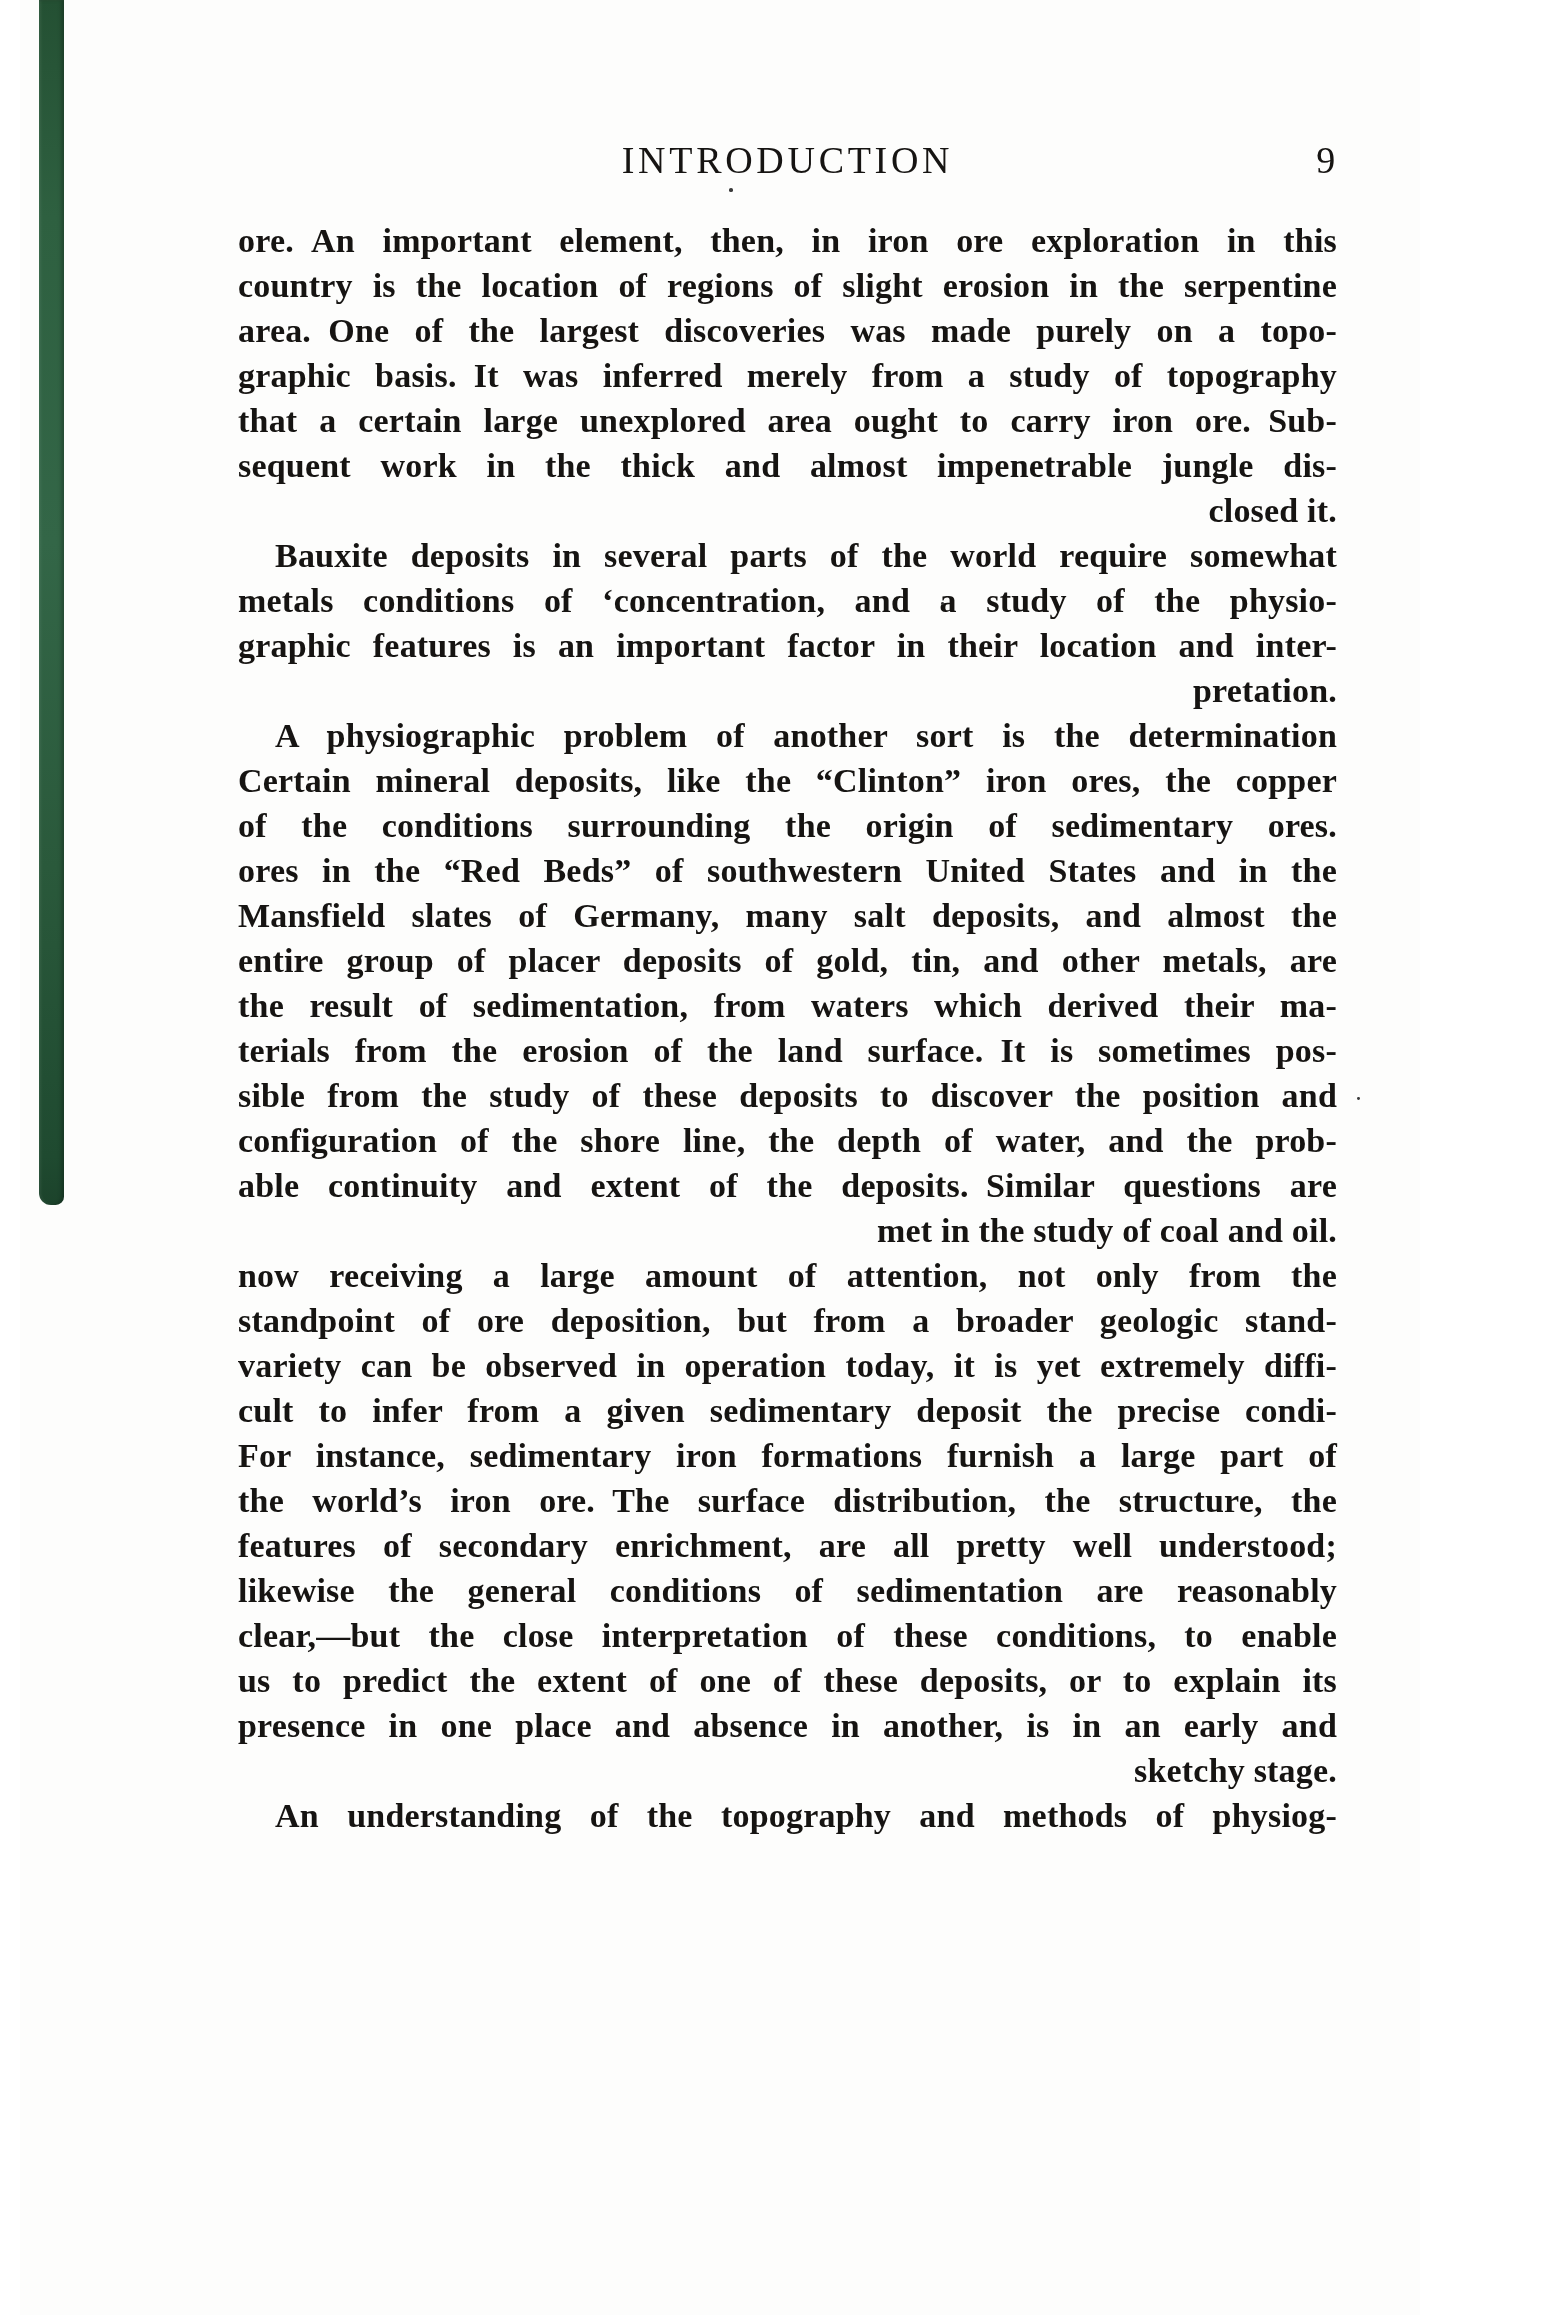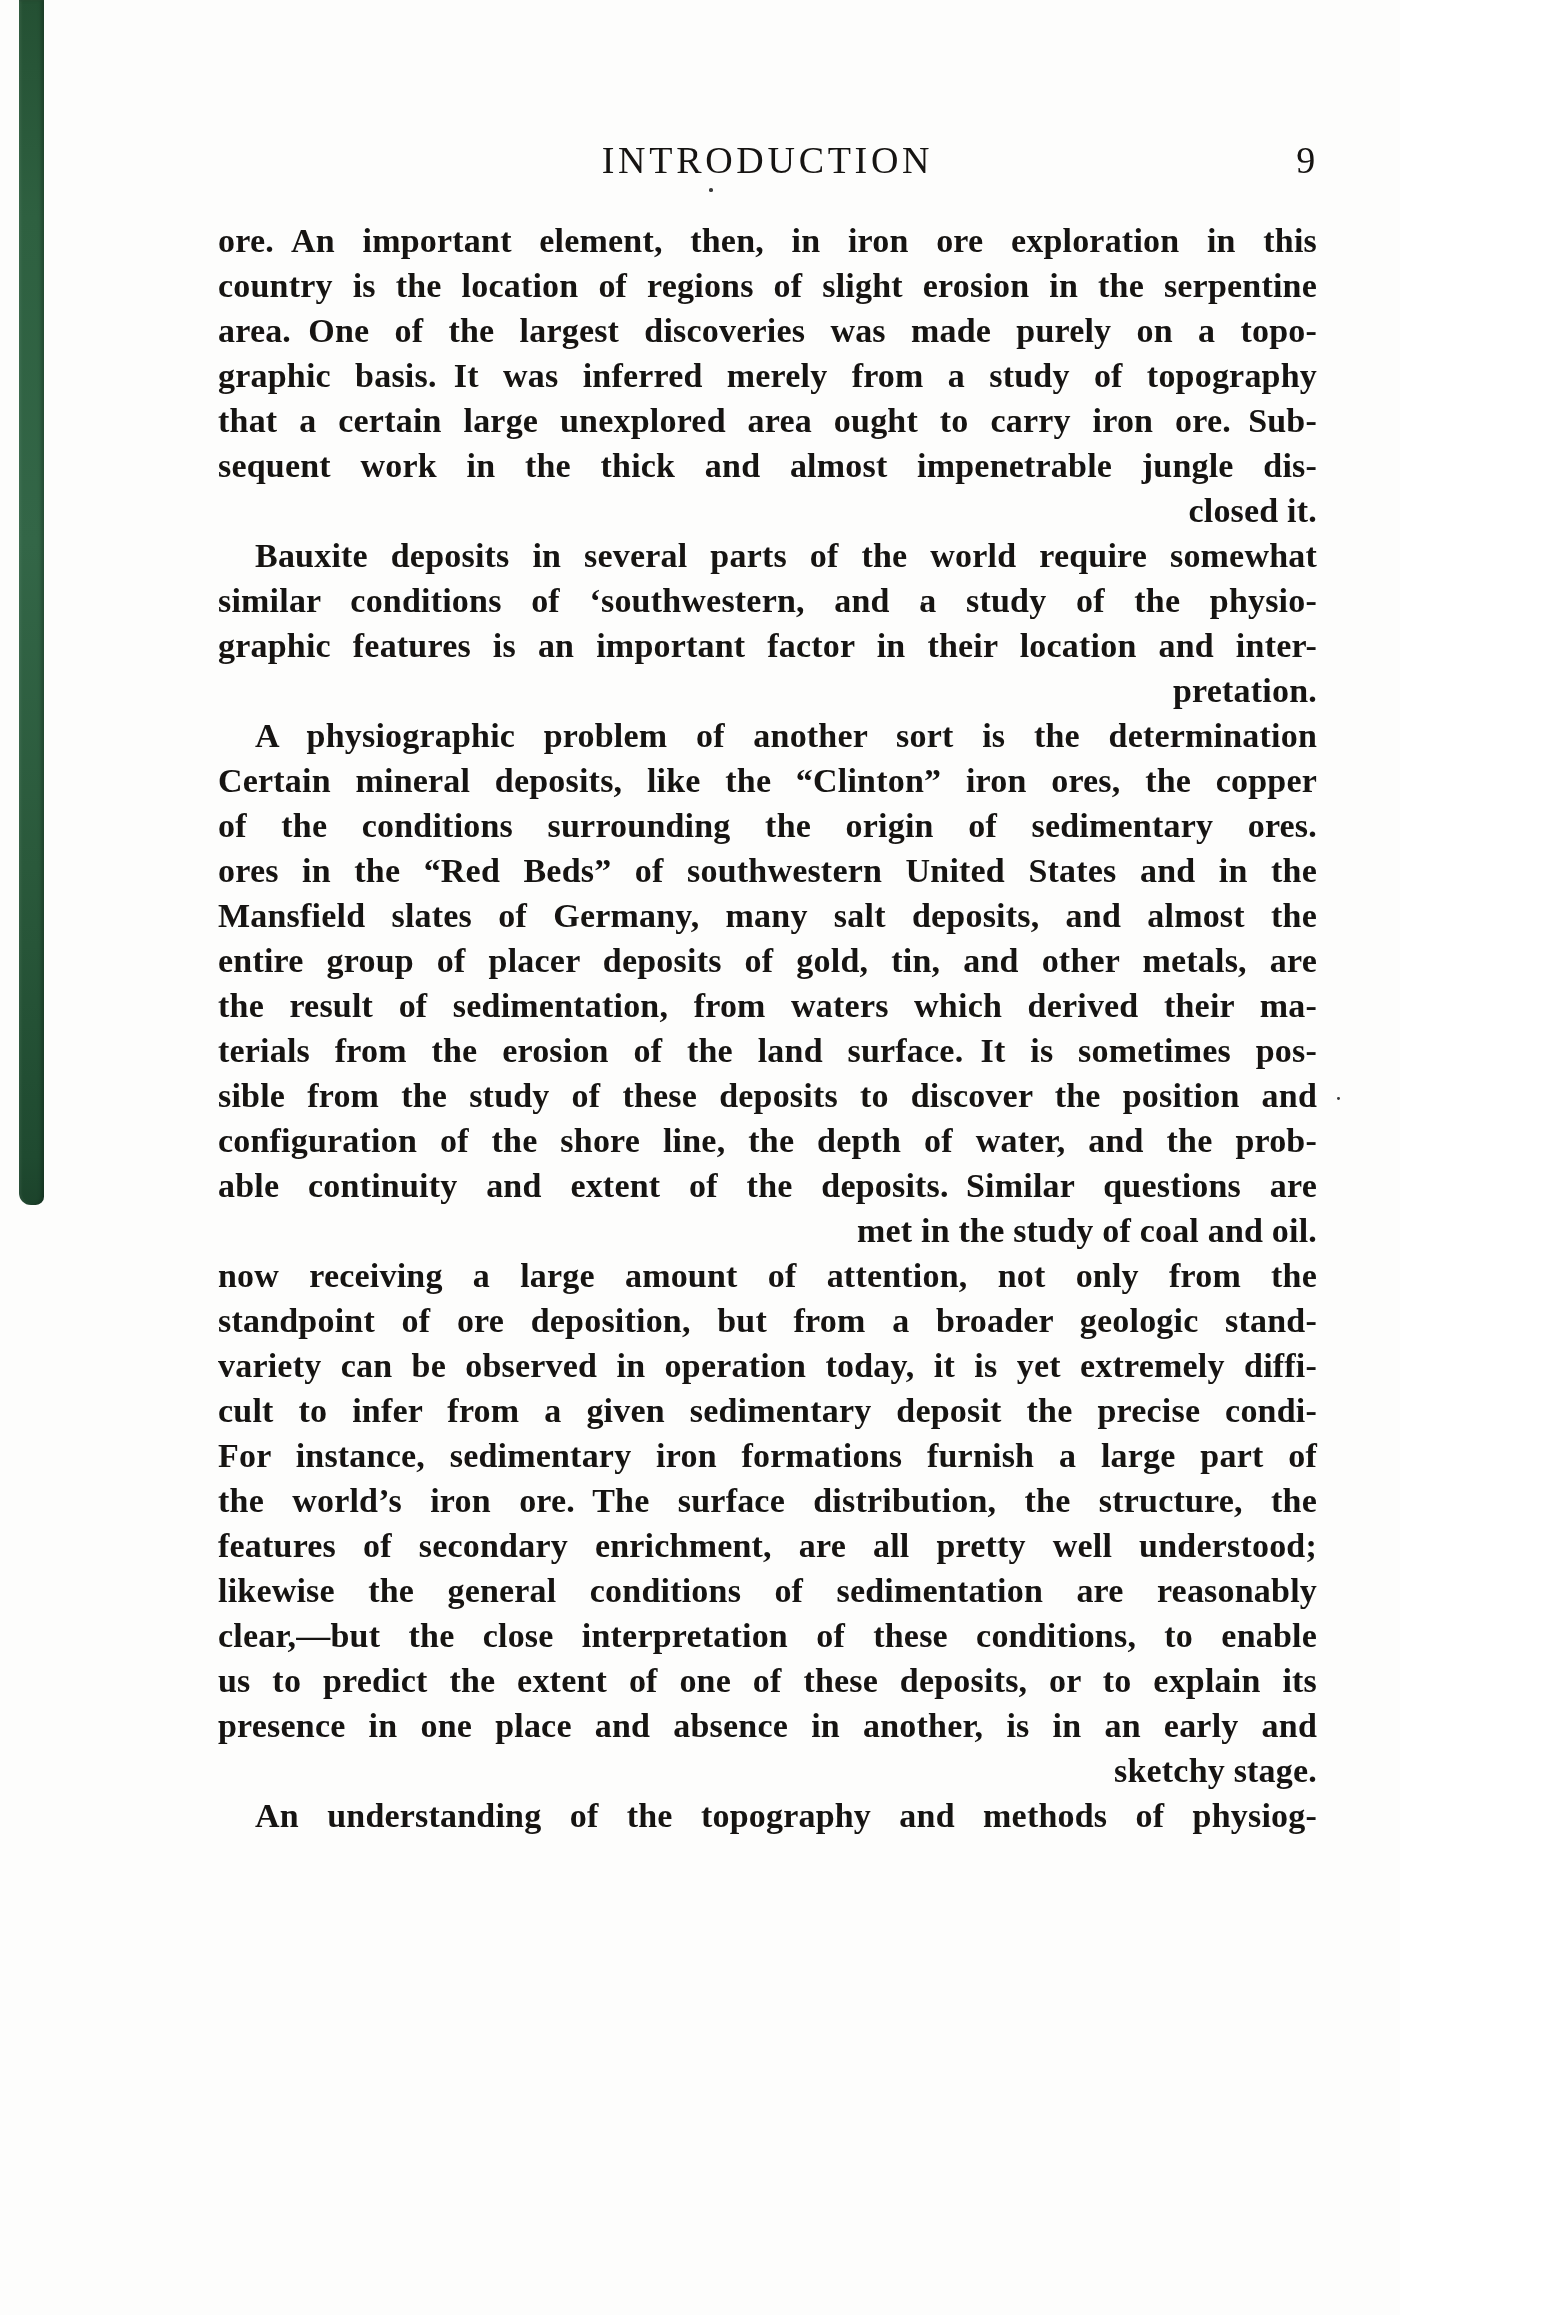--- a/index.html
+++ b/index.html
@@ -8,20 +8,21 @@
     --paper:#fdfdfc;
   }
   html,body{margin:0;padding:0;background:#ffffff;}
   .page{
     position:relative;
     width:1400px;height:2316px;
     background:var(--paper);
     overflow:hidden;
     font-family:"Liberation Serif","DejaVu Serif",serif;
     color:var(--ink);
+    margin-left:20px;
   }
   
   .book-edge{
     position:absolute;
     left:19px;top:0;
     width:25px;height:1205px;
     background:linear-gradient(180deg,#245033 0%,#2e6040 18%,#336647 45%,#2a593b 72%,#1f4a30 96%,#1c432b 100%);
     border-radius:0 0 8.3px 12px;
     box-shadow:inset -2.8px 0 3.7px rgba(0,0,0,.25), inset 1.8px 0 2.8px rgba(255,255,255,.08);
   }
@@ -89,21 +90,21 @@
 
   <div class="text-block">
       <div class="line justified">ore. An important element, then, in iron ore exploration in this</div>
       <div class="line justified">country is the location of regions of slight erosion in the serpentine</div>
       <div class="line justified">area. One of the largest discoveries was made purely on a topo-</div>
       <div class="line justified">graphic basis. It was inferred merely from a study of topography</div>
       <div class="line justified">that a certain large unexplored area ought to carry iron ore. Sub-</div>
       <div class="line justified">sequent work in the thick and almost impenetrable jungle dis-</div>
       <div class="line flush">closed it.</div>
       <div class="line justified indent">Bauxite deposits in several parts of the world require somewhat</div>
-      <div class="line justified">similar conditions of ‘southwestern, and a study of the physio-</div>
+      <div class="line justified">metals conditions of ‘concentration, and a study of the physio-</div>
       <div class="line justified">graphic features is an important factor in their location and inter-</div>
       <div class="line flush">pretation.</div>
       <div class="line justified indent">A physiographic problem of another sort is the determination</div>
       <div class="line justified">Certain mineral deposits, like the “Clinton” iron ores, the copper</div>
       <div class="line justified">of the conditions surrounding the origin of sedimentary ores.</div>
       <div class="line justified">ores in the “Red Beds” of southwestern United States and in the</div>
       <div class="line justified">Mansfield slates of Germany, many salt deposits, and almost the</div>
       <div class="line justified">entire group of placer deposits of gold, tin, and other metals, are</div>
       <div class="line justified">the result of sedimentation, from waters which derived their ma-</div>
       <div class="line justified">terials from the erosion of the land surface. It is sometimes pos-</div>

